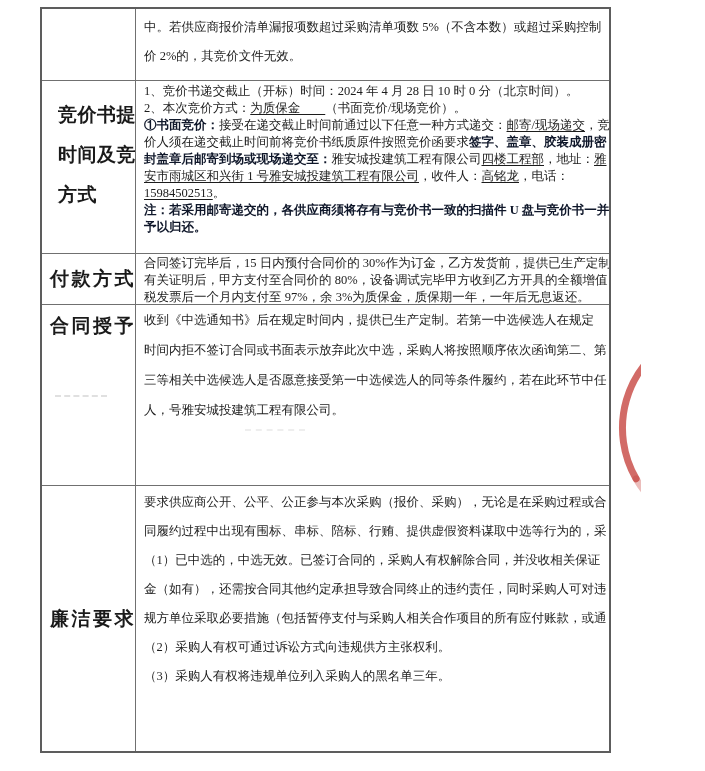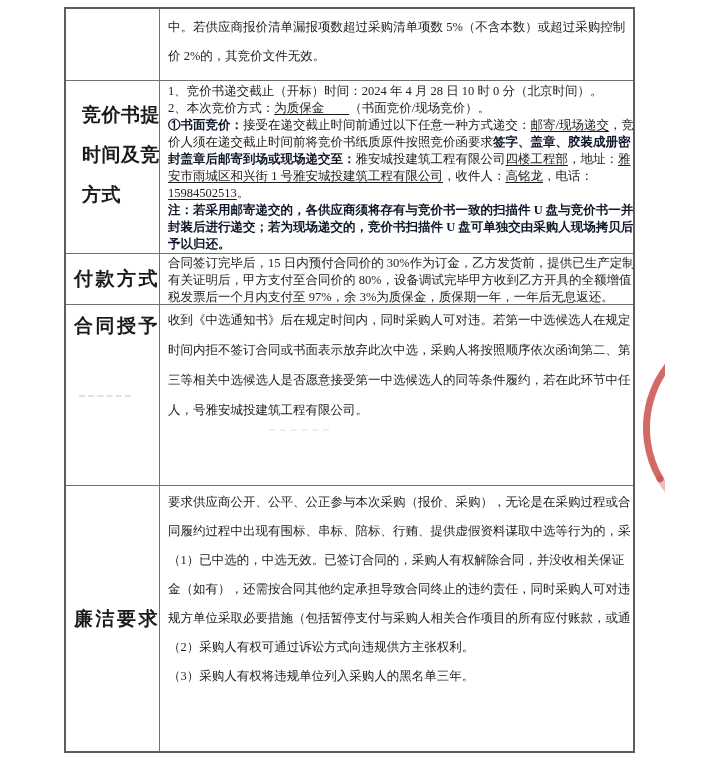--- a/index.html
+++ b/index.html
@@ -1,17 +1,17 @@
 <!DOCTYPE html>
 <html><head>
 <meta charset="utf-8">
 <style>
   html,body{margin:0;padding:0;background:#ffffff;}
   #page{position:relative;width:641px;height:771px;background:#ffffff;overflow:hidden;
-        font-family:"Liberation Serif","DejaVu Serif",serif;color:#1c1c1c;margin-left:24px;}
+        font-family:"Liberation Serif","DejaVu Serif",serif;color:#1c1c1c;}
   
   #ptable{position:absolute;left:40px;top:7px;width:571px;height:746px;box-sizing:border-box;
           border:2px solid #5d5d5d;display:grid;
           grid-template-columns:94px 473px;
           grid-template-rows:72px 173px 51px 181px 265px;}
   .cell{box-sizing:border-box;border-right:1px solid #707070;border-bottom:1px solid #707070;
         overflow:hidden;background:transparent;}
   .cell.last-col{border-right:none;}
   .cell.last-row{border-bottom:none;}
   .label{font-size:19px;font-weight:bold;letter-spacing:2.5px;padding-left:8px;color:#1a1a1a;}
@@ -55,38 +55,37 @@
       </div>
     <div class="cell last-col content r2">
         <div class="tl"><span>1、竞价书递交截止（开标）时间：2024 年 4 月 28 日 10 时 0 分（北京时间）。</span></div>
         <div class="tl"><span>2、本次竞价方式：</span><span class="u">为质保金　　</span><span>（书面竞价/现场竞价）。</span></div>
         <div class="tl"><span class="b">①书面竞价：</span><span>接受在递交截止时间前通过以下任意一种方式递交：</span><span class="u">邮寄/现场递交</span><span>，竞</span></div>
         <div class="tl"><span>价人须在递交截止时间前将竞价书纸质原件按照竞价函要求</span><span class="b">签字、盖章、胶装成册密</span></div>
         <div class="tl"><span class="b">封盖章后邮寄到场或现场递交至：</span><span>雅安城投建筑工程有限公司</span><span class="u">四楼工程部</span><span>，地址：</span><span class="u">雅</span></div>
         <div class="tl"><span class="u">安市雨城区和兴街 1 号雅安城投建筑工程有限公司</span><span>，收件人：</span><span class="u">高铭龙</span><span>，电话：</span></div>
         <div class="tl"><span class="u">15984502513</span><span>。</span></div>
         <div class="tl"><span class="b">注：若采用邮寄递交的，各供应商须将存有与竞价书一致的扫描件 U 盘与竞价书一并</span></div>
-        <div class="tl"><span class="b">封装后进行递交；若为现场递交的，竞价书扫描件 U 盘可单独交由采购人现场拷贝后</span></div>
         <div class="tl"><span class="b">予以归还。</span></div>
       </div>
 
     <div class="cell label v-center">
         <div class="tl">付款方式</div>
       </div>
     <div class="cell last-col content r3">
         <div class="tl"><span>合同签订完毕后，15 日内预付合同价的 30%作为订金，乙方发货前，提供已生产定制</span></div>
         <div class="tl"><span>有关证明后，甲方支付至合同价的 80%，设备调试完毕甲方收到乙方开具的全额增值</span></div>
         <div class="tl"><span>税发票后一个月内支付至 97%，余 3%为质保金，质保期一年，一年后无息返还。</span></div>
       </div>
 
     <div class="cell label row4">
         <div class="tl">合同授予</div>
       </div>
     <div class="cell last-col content r4">
-        <div class="tl"><span>收到《中选通知书》后在规定时间内，同时采购人可对违。若第一中选候选人在规定</span></div>
+        <div class="tl"><span>收到《中选通知书》后在规定时间内，提供已生产定制。若第一中选候选人在规定</span></div>
         <div class="tl"><span>时间内拒不签订合同或书面表示放弃此次中选，采购人将按照顺序依次函询第二、第</span></div>
         <div class="tl"><span>三等相关中选候选人是否愿意接受第一中选候选人的同等条件履约，若在此环节中任</span></div>
         <div class="tl"><span>人，号雅安城投建筑工程有限公司。</span></div>
       </div>
 
     <div class="cell label v-center last-row">
         <div class="tl">廉洁要求</div>
       </div>
     <div class="cell last-col last-row content r5">
         <div class="tl"><span>要求供应商公开、公平、公正参与本次采购（报价、采购），无论是在采购过程或合</span></div>

